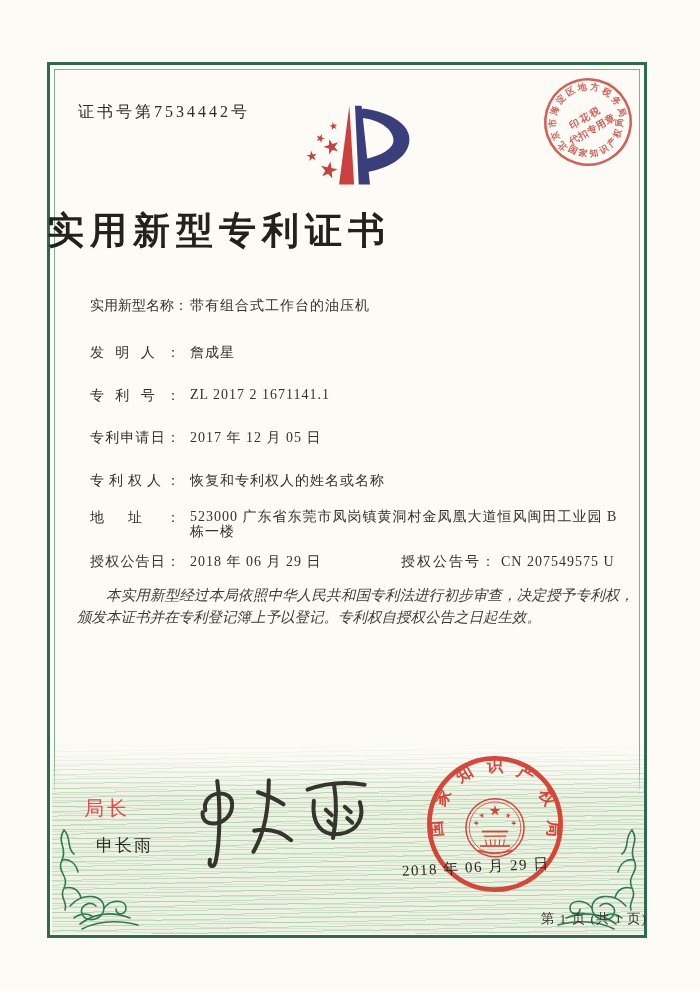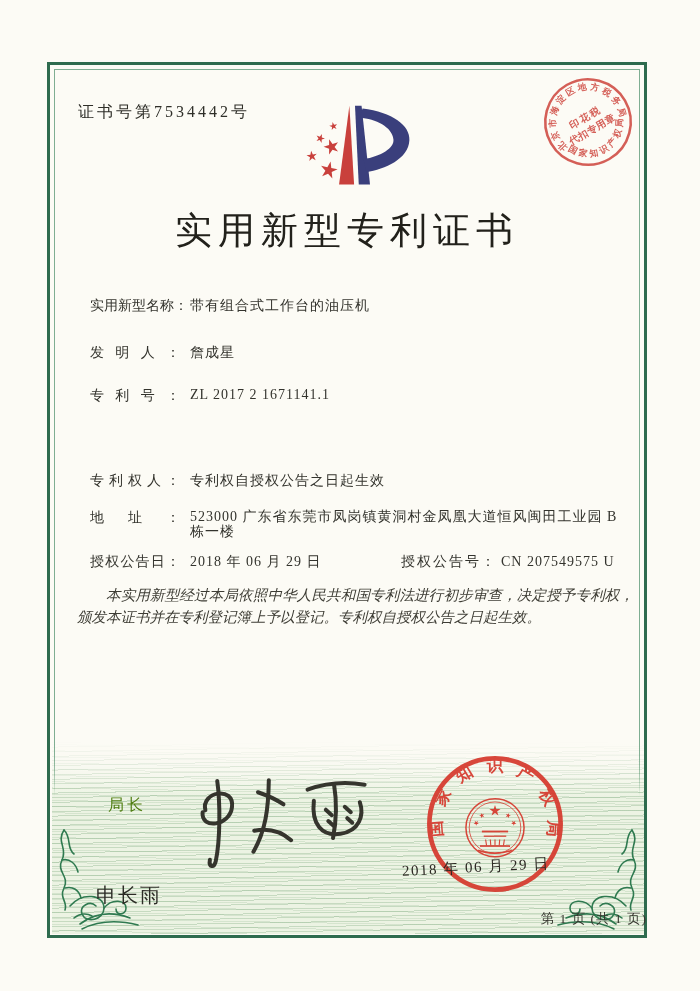--- a/index.html
+++ b/index.html
@@ -23,39 +23,39 @@
       linear-gradient(to bottom, rgba(236,243,229,0) 0, #ecf3e3 55px);
     -webkit-mask-image:linear-gradient(to bottom, transparent 0, #000 52px);
     mask-image:linear-gradient(to bottom, transparent 0, #000 52px);
   }
   .flourish{position:absolute; width:95px; height:106px;}
   .flourish.left{left:52px; top:828px;}
   .flourish.right{left:549px; top:828px; transform:scaleX(-1);}
   
   .cert-no{position:absolute; left:78px; top:102px; font-size:16px; letter-spacing:3px; color:#2e2e28;text-align:right;}
   .logo{position:absolute; left:280px; top:93px;}
-  .title{position:absolute; left:47px; top:206px; width:600px; text-align:center;
-    font-size:37px; font-weight:normal; letter-spacing:6px; color:#22211b; margin:0;}
+  .title{position:absolute; left:47px; top:206px; width:600px; 
+    font-size:37px; font-weight:bold; letter-spacing:6px; color:#22211b; margin:0;}
   
   .tax-stamp{position:absolute; left:534px; top:68px; opacity:.88;}
   
   .field-row{position:absolute; left:90px; width:545px; font-size:14px; color:#33332d; white-space:nowrap;}
   .f-label{display:inline-block; width:90px; text-align:justify; text-align-last:justify; vertical-align:top;}
   .f-value{margin-left:10px; letter-spacing:1px;}
   .row-address .f-value{display:inline-block; width:435px; white-space:normal; line-height:15px; vertical-align:top;}
   .grant-no{position:absolute; left:283px; top:0;margin-left:28px;}
   .grant-no .g-label{letter-spacing:2px;}
   .grant-no .g-value{margin-left:4px; letter-spacing:1px;}
   
   .body-text{position:absolute; left:77px; top:584px; width:557px;
     font-size:14.5px; line-height:22.3px; text-align:justify; font-style:italic; color:#3d3c34;}
   .body-text p{margin:0; text-indent:2em;}
   
-  .director-title{position:absolute; left:108px; top:795px; font-size:16px; letter-spacing:3px; color:#4d7c0f;}
-  .director-name{position:absolute; left:96px; top:834px; font-size:20px; letter-spacing:2px; color:#2c2c26;margin-top:48px;}
+  .director-title{position:absolute; left:84px; top:795px; font-size:20px; letter-spacing:3px; color:#ef4444;}
+  .director-name{position:absolute; left:96px; top:834px; font-size:17px; letter-spacing:2px; color:#2c2c26;}
   .signature{position:absolute; left:175px; top:770px; transform:rotate(-3deg);}
   .cnipa-seal{position:absolute; left:420px; top:749px; opacity:.92;}
   .seal-date{position:absolute; left:402px; top:858px; font-size:15px; letter-spacing:1.5px;
     color:#2b2722; transform:rotate(-3deg); white-space:nowrap;}
   .page-footer{position:absolute; left:47px; top:910px; width:600px; text-align:right;
     font-size:13.5px; letter-spacing:1px; color:#36362f;}
 </style>
 </head>
 <body>
 
@@ -131,22 +131,25 @@
 
   <div class="field-row" style="top:344px">
     <span class="f-label">发明人：</span><span class="f-value">詹成星</span>
   </div>
   <div class="field-row" style="top:297px">
     <span class="f-label">实用新型名称：</span><span class="f-value">带有组合式工作台的油压机</span>
   </div>
   <div class="field-row" style="top:387px">
     <span class="f-label">专利号：</span><span class="f-value">ZL 2017 2 1671141.1</span>
   </div>
+  <div class="field-row" style="top:429px">
+    <span class="f-label">专利申请日：</span><span class="f-value">2017 年 12 月 05 日</span>
+  </div>
   <div class="field-row" style="top:472px">
-    <span class="f-label">专利权人：</span><span class="f-value">专利权自授权公告之日起生效</span>
+    <span class="f-label">专利权人：</span><span class="f-value">恢复和专利权人的姓名或名称</span>
   </div>
   <div class="field-row row-address" style="top:509px">
     <span class="f-label">地址：</span><span class="f-value">523000 广东省东莞市凤岗镇黄洞村金凤凰大道恒风闽田工业园 B 栋一楼</span>
   </div>
   <div class="field-row" style="top:553px">
     <span class="f-label">授权公告日：</span><span class="f-value">2018 年 06 月 29 日</span>
     <span class="grant-no"><span class="g-label">授权公告号：</span><span class="g-value">CN 207549575 U</span></span>
   </div>
 
   <div class="body-text">

